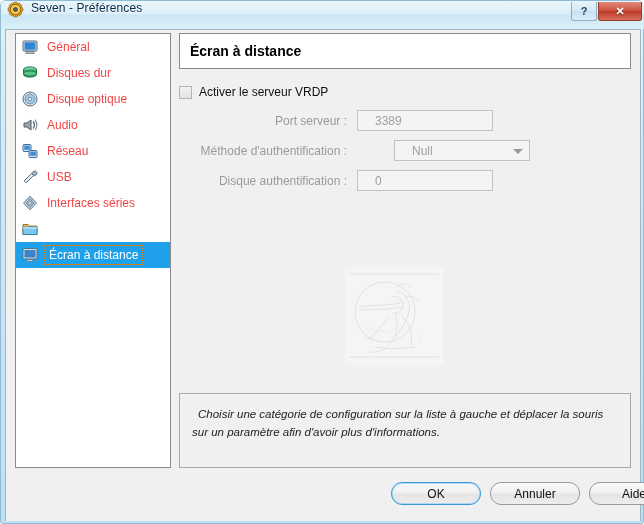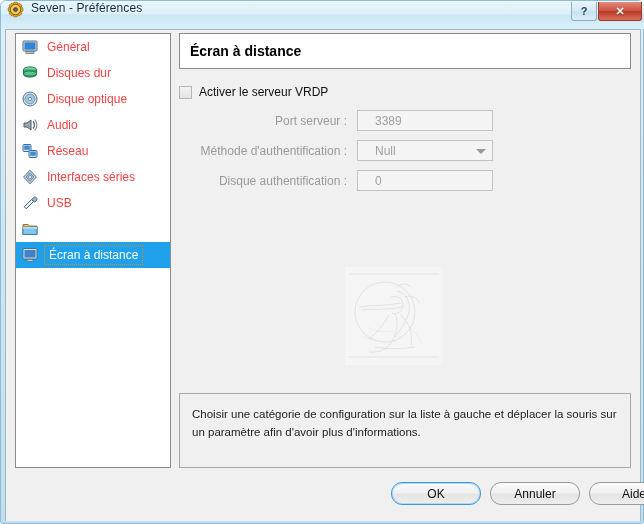--- a/index.html
+++ b/index.html
@@ -216,20 +216,21 @@
     background: #f4f4f4;
     display: flex;
     align-items: center;
     padding-left: 17px;
     font-size: 12px;
     color: #a0a0a0;
     position: relative;
   }
   .field.combo {
     padding-right: 20px;
+    margin-left: 37px;
   }
   .combo-arrow {
     position: absolute;
     right: 6px;
     top: 50%;
     margin-top: -2px;
     width: 0; height: 0;
     border-left: 5px solid transparent;
     border-right: 5px solid transparent;
     border-top: 5px solid #9a9a9a;
@@ -252,22 +253,24 @@
     top: 392px;
     width: 452px;
     height: 75px;
     box-sizing: border-box;
     border: 1px solid #a8a8a8;
     background: #f0f0f0;
     padding: 10px 12px;
   }
   .hint-text {
     font-size: 11.5px;
+    font-style: italic;
     color: #222222;
     line-height: 15px;
+    margin-left: 6px;
   }
 
   
   .buttons {
     position: absolute;
     left: 390px;
     top: 481px;
     display: flex;
     gap: 9px;
   }
@@ -357,32 +360,32 @@
         <span class="s-icon"><svg width="18" height="18" viewBox="0 0 18 18">
             <rect x="2" y="2.5" width="8" height="7" rx="1" fill="#cfe0ef" stroke="#3d6f9e"></rect>
             <rect x="3.2" y="3.6" width="5.6" height="4.2" fill="#3f8ed0"></rect>
             <rect x="8" y="8.5" width="8" height="7" rx="1" fill="#cfe0ef" stroke="#3d6f9e"></rect>
             <rect x="9.2" y="9.6" width="5.6" height="4.2" fill="#3f8ed0"></rect>
           </svg></span>
         <span class="s-label">Réseau</span>
       </div>
       <div class="side-item">
         <span class="s-icon"><svg width="18" height="18" viewBox="0 0 18 18">
+            <path d="M3.2 14.8 L6 12 L10.5 7.5 L12.5 9.5 L8 14 L5.2 16.8 z" fill="#e7eef5" stroke="#4a6980" transform="translate(0,-2)"></path>
+            <path d="M10.8 5.4 L13.2 3 A2.4 2.4 0 0 1 16 5.8 L13.6 8.2 z" fill="#9fb9ce" stroke="#4a6980"></path>
+          </svg></span>
+        <span class="s-label">USB</span>
+      </div>
+      <div class="side-item">
+        <span class="s-icon"><svg width="18" height="18" viewBox="0 0 18 18">
             <path d="M9 2.2 L15.4 9 L9 15.8 L2.6 9 z" fill="#cfdce8" stroke="#54718a"></path>
             <path d="M9 4.6 L13 9 L9 13.4 L5 9 z" fill="#9fb9ce" stroke="#54718a" stroke-width="0.7"></path>
             <circle cx="9" cy="9" r="1.5" fill="#eef4f9" stroke="#54718a" stroke-width="0.6"></circle>
           </svg></span>
         <span class="s-label">Interfaces séries</span>
-      </div>
-      <div class="side-item">
-        <span class="s-icon"><svg width="18" height="18" viewBox="0 0 18 18">
-            <path d="M3.2 14.8 L6 12 L10.5 7.5 L12.5 9.5 L8 14 L5.2 16.8 z" fill="#e7eef5" stroke="#4a6980" transform="translate(0,-2)"></path>
-            <path d="M10.8 5.4 L13.2 3 A2.4 2.4 0 0 1 16 5.8 L13.6 8.2 z" fill="#9fb9ce" stroke="#4a6980"></path>
-          </svg></span>
-        <span class="s-label">USB</span>
       </div>
       <div class="side-item">
         <span class="s-icon"><svg width="18" height="18" viewBox="0 0 18 18">
             <path d="M2 4.5 h5 l1.4 1.6 H16 v8.4 H2 z" fill="#f0c36a" stroke="#9c7420"></path>
             <path d="M2 7 h14 v7.5 H2 z" fill="#7fc7ef" stroke="#3d7fa5"></path>
             <path d="M2 7 h14 v2 H2 z" fill="#a8dcf6"></path>
           </svg></span>
       </div>
       <div class="side-item selected">
         <span class="s-icon"><svg width="18" height="18" viewBox="0 0 18 18">

